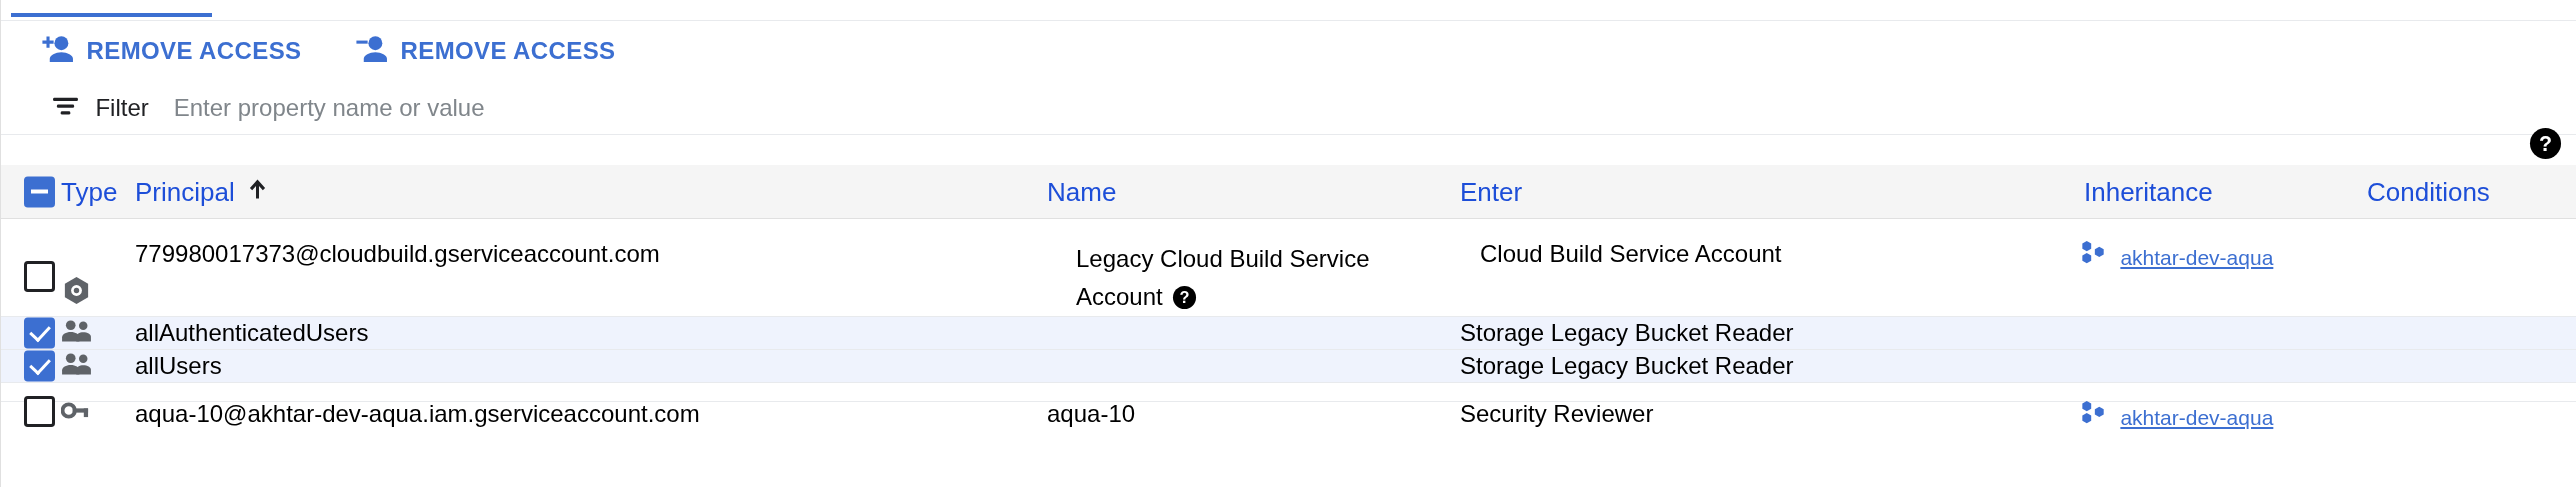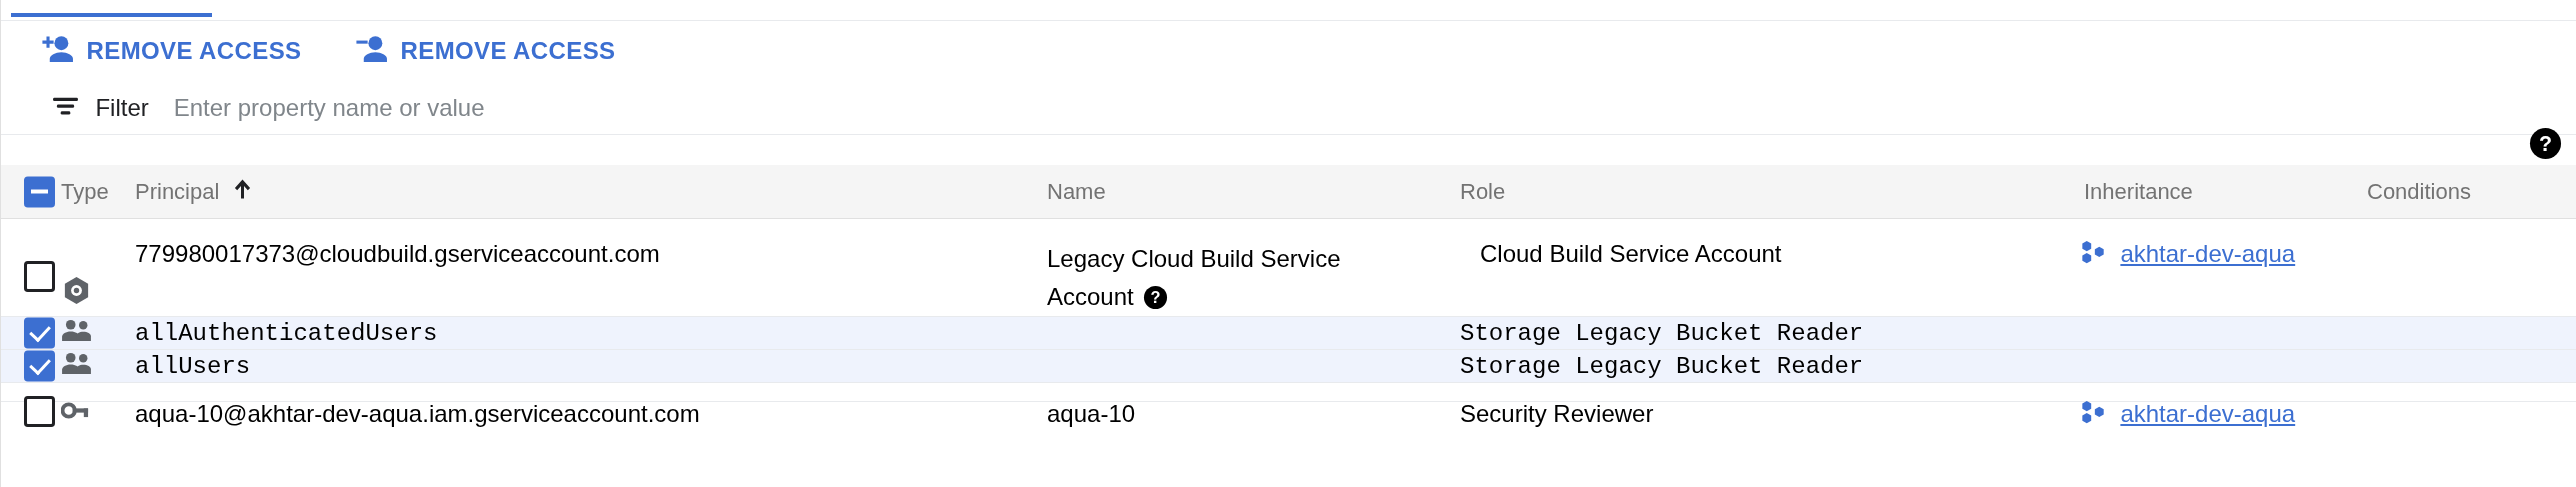--- a/index.html
+++ b/index.html
@@ -115,22 +115,22 @@
   .thead {
     position: relative;
     height: 54px;
     background: #f5f5f5;
     border-bottom: 1px solid #e0e0e0;
   }
   .th {
     position: absolute;
     top: 50%;
     transform: translateY(-50%);
-    font-size: 22px;
-    color: #737373;
+    font-size: 26px;
+    color: #1d4ed8;
     white-space: nowrap;
     cursor: pointer;
   }
   .th.static { cursor: default; }
   .th-principal { display: flex; align-items: center; gap: 13.4px; }
 
   .cb {
     position: absolute;
     width: 31px; height: 31px;
     border-radius: 3.8px;
@@ -161,52 +161,52 @@
     left: 6.7px; top: 13.4px;
     width: 17.3px; height: 3.8px;
     background: #ffffff;
   }
 
   .row {
     position: relative;
     border-bottom: 1px solid #e8eaed;
     background: #ffffff;
   }
-  .row.selected { background: #eff3fd; font-family: Liberation Mono, monospace; }
+  .row.selected { background: #eff3fd; }
   .row.r1 { height: 98px; }
   .row.r2, .row.r3 { height: 33px; }
   .row.r4 { height: 19px; }
 
   .cell {
     position: absolute;
     font-size: 24px;
     color: #000000;
     white-space: nowrap;
   }
-  .cell.wrap { white-space: normal; }
+  .cell.wrap { white-space: normal; margin-left: 29px; }
   .cell-top { top: 21px; }
   .cell-mid { top: 50%; transform: translateY(-50%); }
 
   .name-wrap {
     width: 326px;
     line-height: 38px;
   }
   .name-wrap .help-inline {
     display: inline-block;
     vertical-align: -4.8px;
     margin-left: 9.6px;
   }
 
   .inherit-link {
     display: flex;
-    align-items: flex-start;
+    align-items: flex-end;
     gap: 13.4px;
     color: #3c6fd1;
     text-decoration: underline;
-    font-size: 24px;
+    font-size: 21px;
     cursor: pointer;
     white-space: nowrap;
   }
 
   .type-ico { position: absolute; top: 50%; transform: translateY(-50%); }
 </style>
 </head>
 <body>
 
 <div id="app">
@@ -267,21 +267,21 @@
       <div class="th static" style="left:60px;">Type</div>
       <div class="th th-principal" style="left:134px;">
         <span>Principal</span>
         <span>
           <svg width="19" height="23" viewBox="0 0 20 24">
             <path d="M10 2 L18 11 L15.6 13.2 L11.6 8.8 L11.6 22 L8.4 22 L8.4 8.8 L4.4 13.2 L2 11 Z" fill="#202124"></path>
           </svg>
         </span>
       </div>
       <div class="th static" style="left:1046px;">Name</div>
-      <div class="th static" style="left:1459px;">Role</div>
+      <div class="th static" style="left:1459px;">Enter</div>
       <div class="th static" style="left:2083px;">Inheritance</div>
       <div class="th static" style="left:2366px;">Conditions</div>
     </div>
 
     <div class="row r1">
       <div class="cb unchecked" style="left:23px; top:42px; transform:none;"></div>
       <span class="type-ico" style="left:60px; top:56px; transform:none;">
         <svg width="31" height="31" viewBox="0 0 32 32">
           <path d="M16 2 L28 9 L28 23 L16 30 L4 23 L4 9 Z" fill="#5f6368"></path>
           <circle cx="16" cy="16" r="5.6" fill="#ffffff"></circle>

